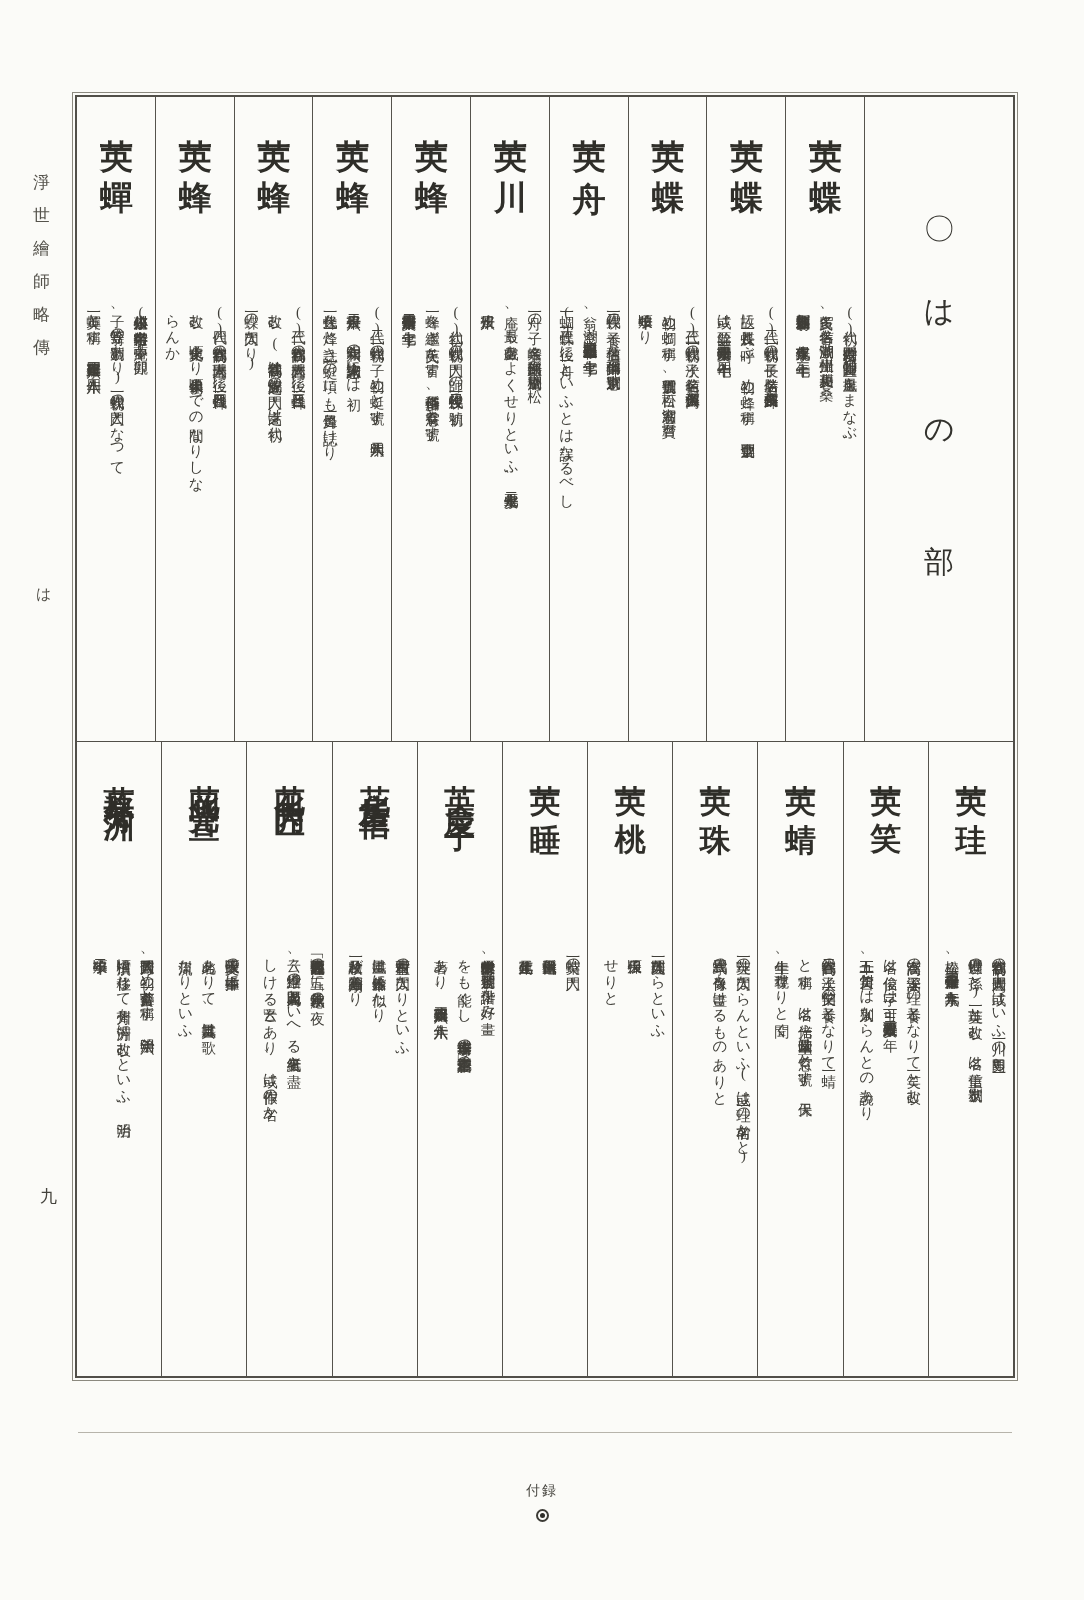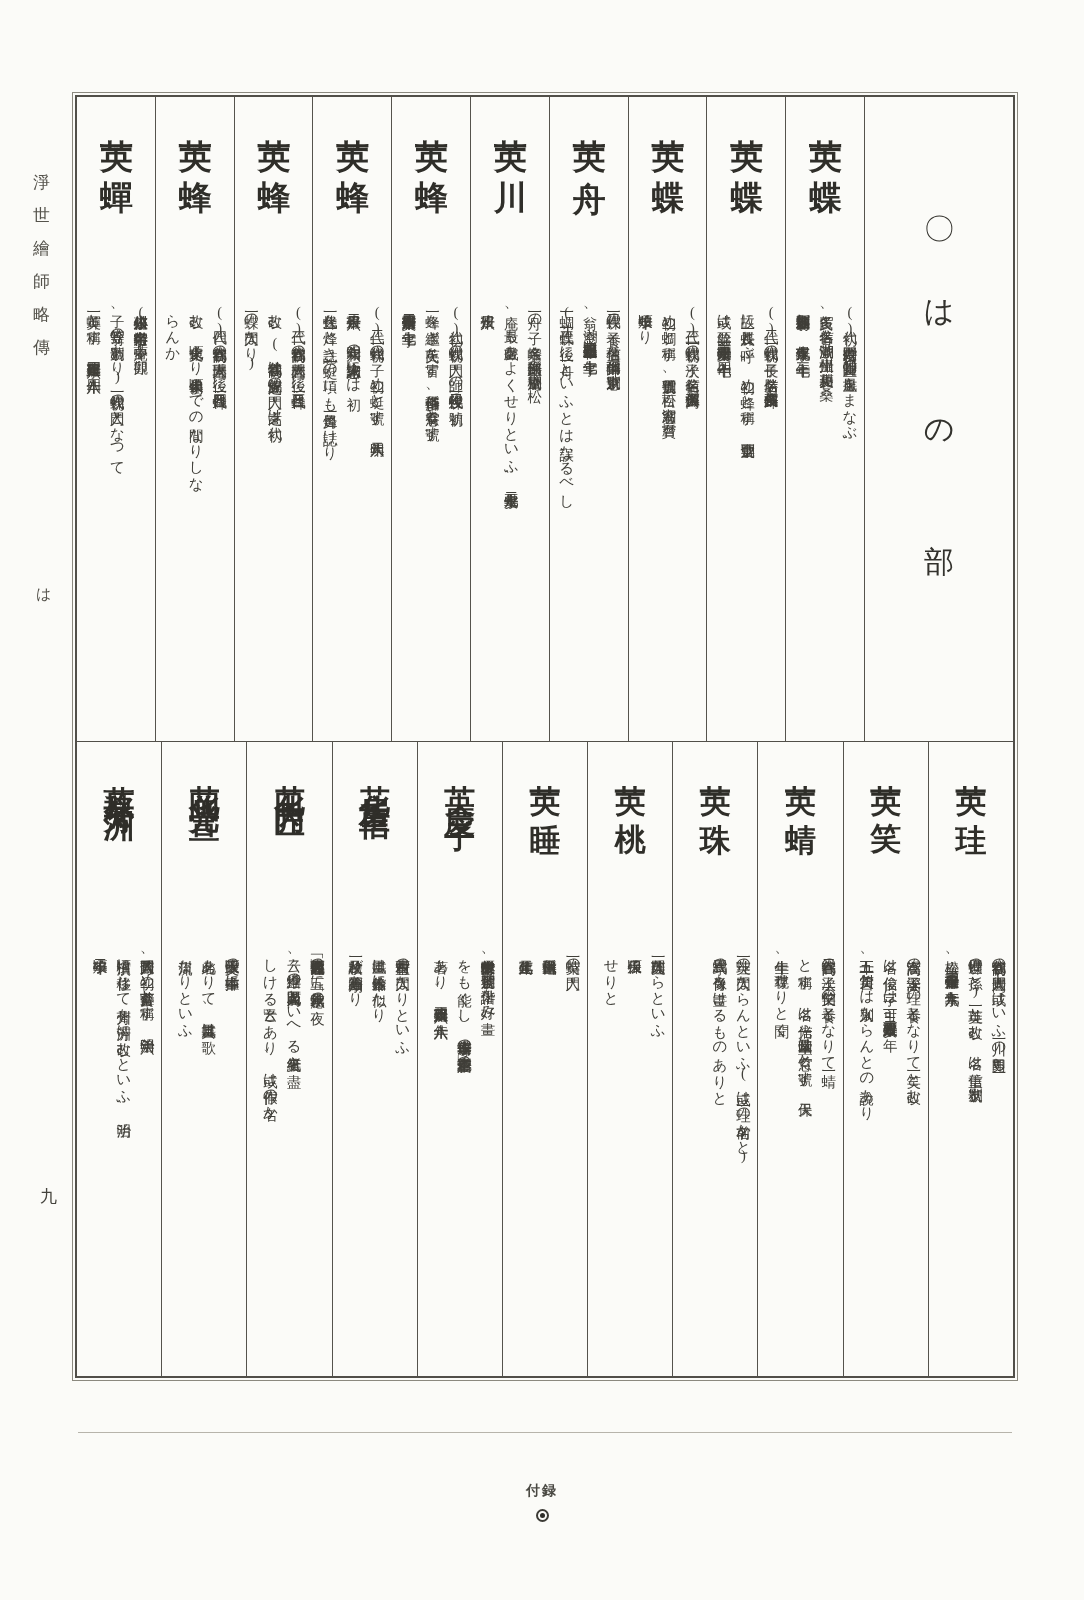--- a/index.html
+++ b/index.html
@@ -65,21 +65,21 @@
   .page-number{
     position:absolute;left:40px;top:1185px;
     font-size:17px;color:#45443e;
   }
   .bottom-rule{
     position:absolute;left:78px;top:1432px;width:934px;height:0;
     border-top:1px solid #b7b4ab;
   }
   .footer{
     position:absolute;left:0;top:1482px;width:1084px;
-    display:flex;flex-direction:column;align-items:center;gap:9px;font-weight:bold;
+    display:flex;flex-direction:column;align-items:center;gap:9px;
   }
   .footer-label{font-size:14px;color:#4a4943;letter-spacing:2px;}
   .bullseye{
     width:13px;height:13px;border:2px solid #3c3b36;border-radius:50%;
     display:flex;align-items:center;justify-content:center;box-sizing:border-box;
   }
   .bullseye .dot{width:5px;height:5px;background:#2e2d29;border-radius:50%;}
 </style>
 </head>
 <body>

